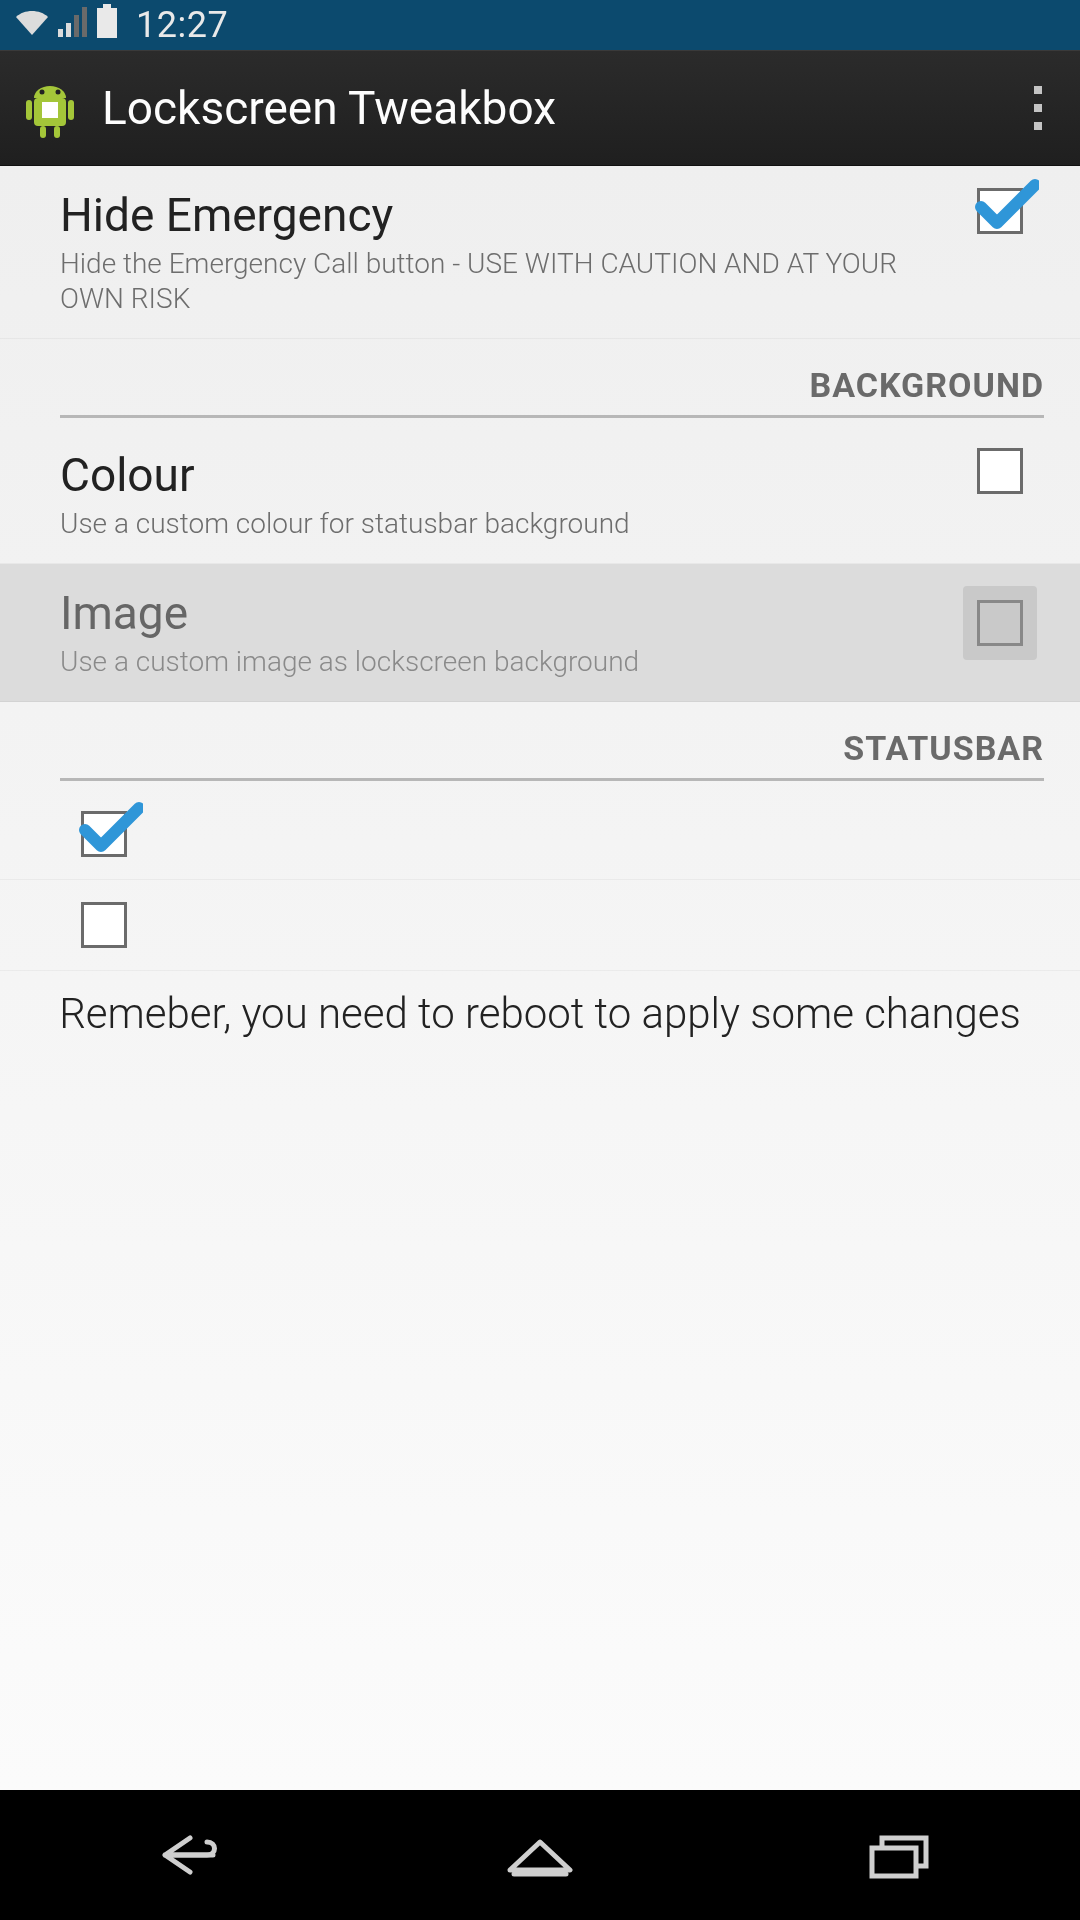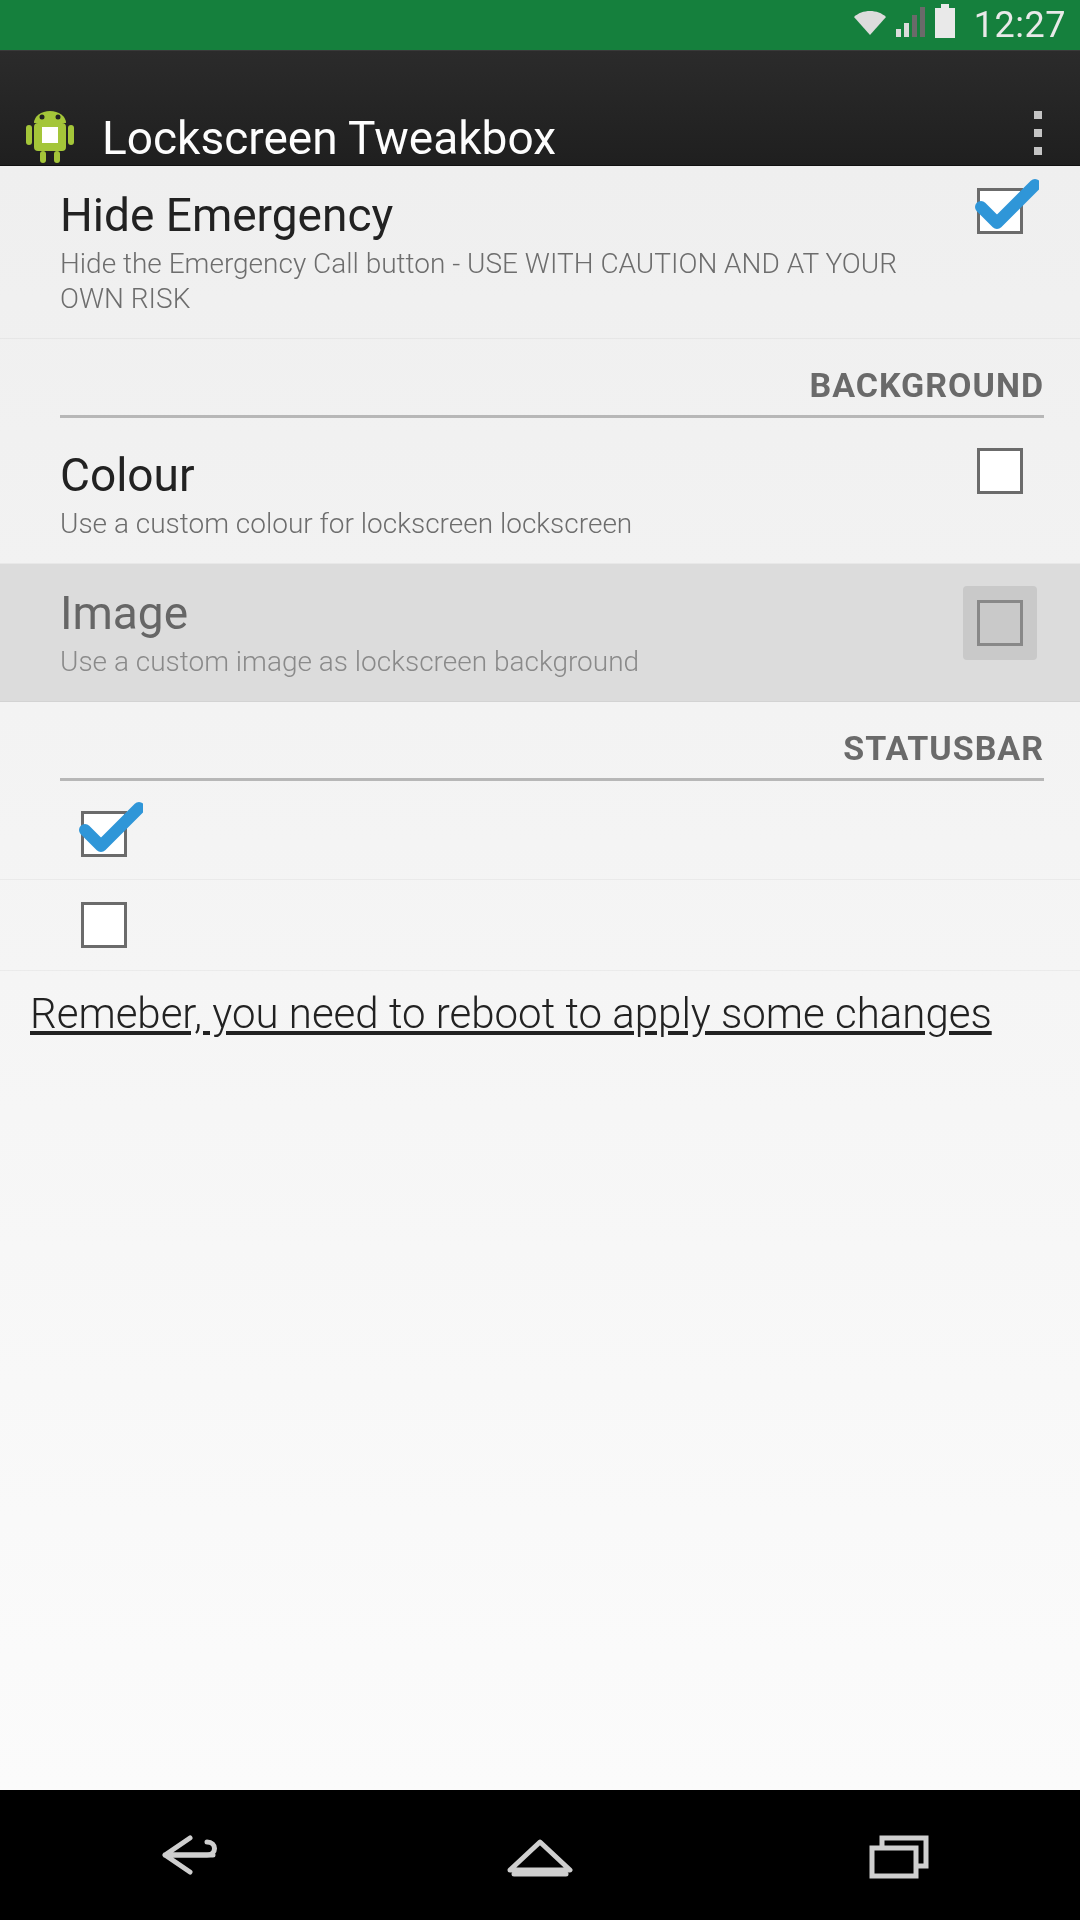--- a/index.html
+++ b/index.html
@@ -5,39 +5,38 @@
   * { box-sizing: border-box; margin: 0; padding: 0; }
   html, body {
     width: 1080px;
     height: 1920px;
     font-family: Roboto, "Helvetica Neue", Arial, sans-serif;
     background: #ededed;
     overflow: hidden;
   }
   .statusbar {
     height: 50px;
-    background: #15803d;
+    background: #0c4a6e;
     color: #e9e9e9;
     display: flex;
     align-items: center;
-    justify-content: flex-end;
     padding: 0 14px;
     font-size: 36px;
     letter-spacing: 0.5px;
   }
   .statusbar .icons { display: flex; align-items: center; gap: 8px; }
   .statusbar .clock { margin-left: 10px; font-weight: 400; }
   .actionbar {
     height: 116px;
     background: #222;
     background: linear-gradient(#2b2b2b,#1f1f1f);
     border-top: 1px solid #3a3a3a;
     border-bottom: 1px solid #111;
     display: flex;
-    align-items: flex-end;
+    align-items: center;
     padding: 0 18px;
     color: #fff;
   }
   .actionbar .app-icon {
     width: 64px; height: 64px; margin-right: 20px;
   }
   .actionbar .title {
     font-size: 46px;
     font-weight: 400;
     color: #fdfdfd;
@@ -115,25 +114,24 @@
     letter-spacing: 1px;
   }
   .section-header .divider {
     height: 3px;
     background: #b7b7b7;
     margin-top: 10px;
   }
   .footer-note {
     font-size: 42px;
     color: #222;
-    text-align: left;
+    text-align: center;
     padding: 16px 30px;
     font-weight: 300;
     line-height: 1.3;
-    text-decoration: underline;
   }
   .navbar {
     height: 130px;
     background: #000;
     display: flex;
     align-items: center;
     justify-content: space-around;
   }
   .navbtn {
     width: 180px; height: 70px;
@@ -209,21 +207,21 @@
   </div>
 
   <div class="section-header">
     <div class="label">BACKGROUND</div>
     <div class="divider"></div>
   </div>
 
   <div class="pref-item">
     <div class="pref-text">
       <div class="pref-title">Colour</div>
-      <div class="pref-summary">Use a custom colour for lockscreen lockscreen</div>
+      <div class="pref-summary">Use a custom colour for statusbar background</div>
     </div>
     <div class="pref-check">
       <div class="checkbox-box"></div>
     </div>
   </div>
 
   <div class="pref-item disabled">
     <div class="pref-text">
       <div class="pref-title">Image</div>
       <div class="pref-summary">Use a custom image as lockscreen background</div>

